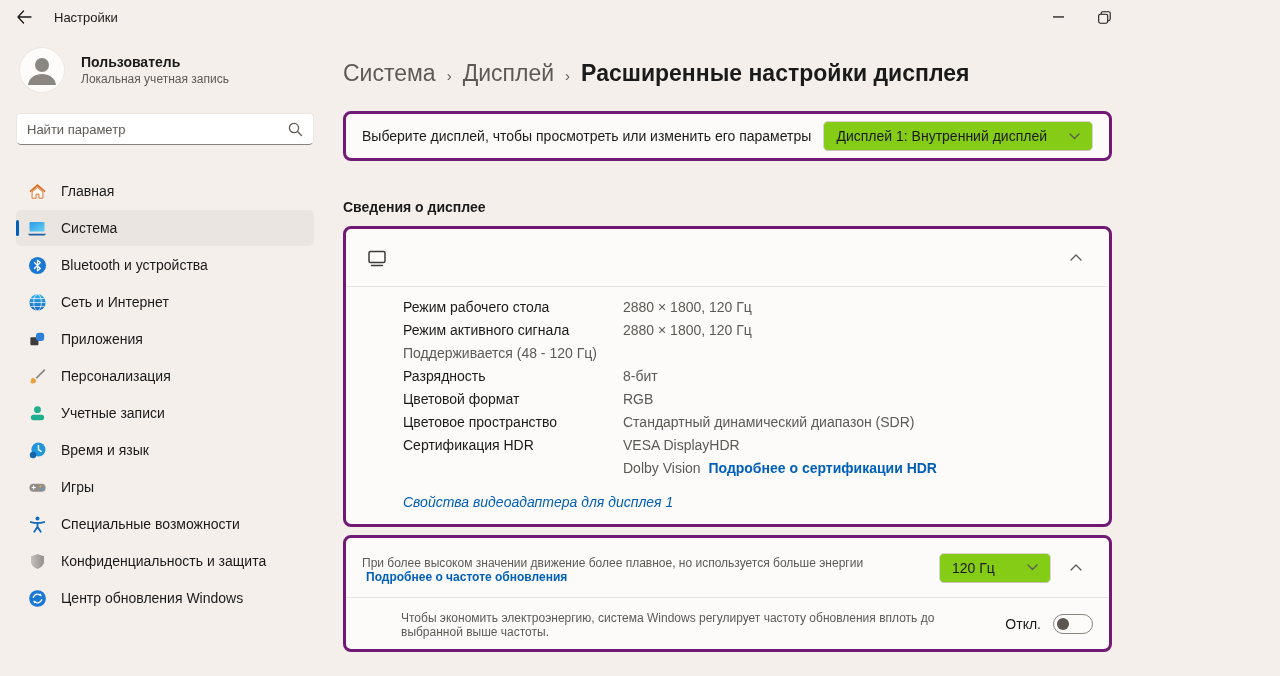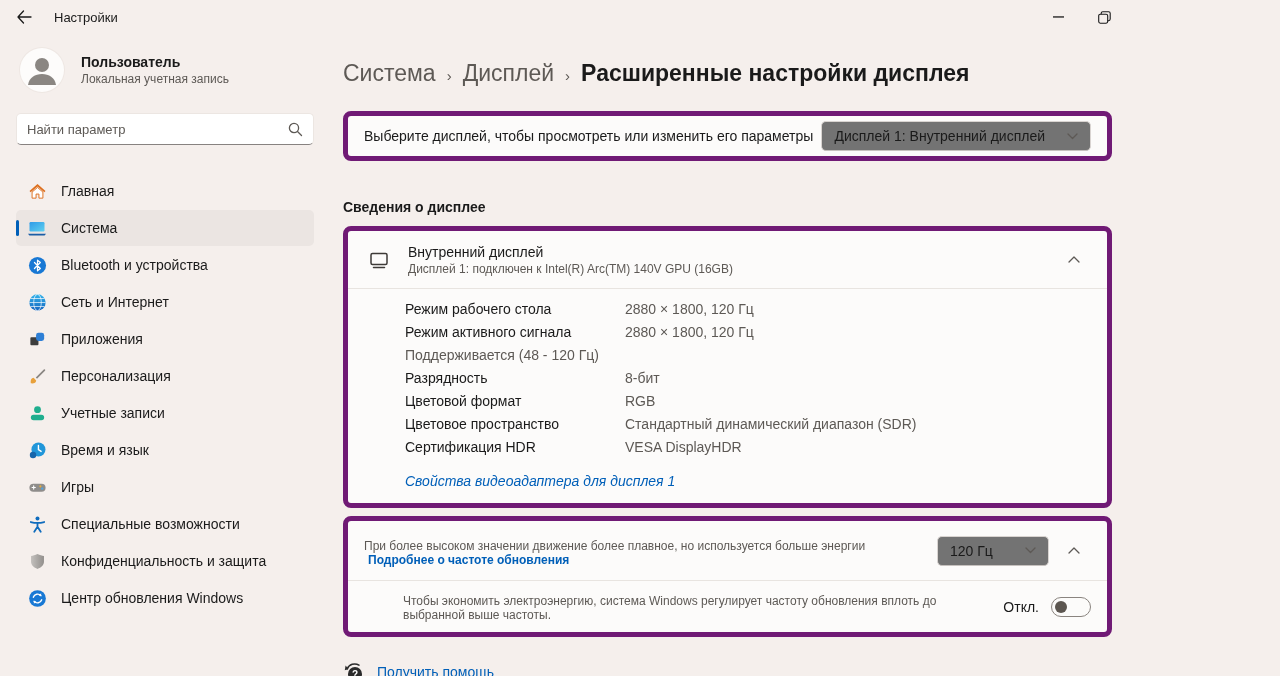--- a/index.html
+++ b/index.html
@@ -40,23 +40,23 @@
   .nav-item.sel { background:#ebe5e2; }
   .nav-item.sel::before { content:""; position:absolute; left:0; top:10px; width:3px; height:16px; border-radius:2px; background:var(--accent); }
 
   
   .breadcrumb { display:flex; align-items:center; gap:11px; margin:10px 0 24px 0; font-size:23px; }
   .crumb { color:#5d5955; font-weight:400; cursor:pointer; }
   .crumb-sep { color:#5d5955; font-size:15px; padding-top:3px; }
   .crumb-current { color:#1a1a1a; font-weight:600; }
 
   
-  .card { background:#fcfbfa; border:5px solid #701a75; border-radius:8px; }
+  .card { background:#fcfbfa; border:3px solid #701a75; border-radius:8px; }
   .select-card { height:50px; display:flex; align-items:center; justify-content:space-between; padding:0 16px; margin-bottom:38px; }
-  .dropdown { display:flex; align-items:center; gap:22px; background:#737373; border:1px solid #d9d4d1; border-bottom-color:#c6c1be; border-radius:5px; padding:6px 12px; font-size:14px; cursor:pointer; }
+  .dropdown { display:flex; align-items:center; gap:22px; background:#84cc16; border:1px solid #d9d4d1; border-bottom-color:#c6c1be; border-radius:5px; padding:6px 12px; font-size:14px; cursor:pointer; }
 
   .section-title { font-size:14px; font-weight:600; margin-bottom:11px; }
 
   .info-header { height:57px; display:flex; align-items:center; padding:0 16px 0 20px; gap:18px; }
   .ih-title { font-size:14px; }
   .ih-sub { font-size:12px; color:#5d5955; margin-top:2px; }
   .chev-btn { width:34px; height:30px; display:flex; align-items:center; justify-content:center; border-radius:5px; cursor:pointer; margin-left:auto; flex:none; }
   .divider { height:1px; background:#e8e4e0; }
 
   .info-body { padding:9px 16px 12px 57px; }
@@ -293,24 +293,20 @@
       </div>
 
       <div class="section-title">Сведения о дисплее</div>
 
       <div class="card info-card">
         <div class="info-header">
           <svg width="22" height="22" viewBox="0 0 22 22">
               <rect x="3" y="4.5" width="16" height="11" rx="1.5" fill="none" stroke="#3d3a37" stroke-width="1.5"></rect>
               <path d="M5.5 18.5h11" stroke="#3d3a37" stroke-width="1.5" stroke-linecap="round"></path>
             </svg>
-          <div>
-            <div class="ih-title">Внутренний дисплей</div>
-            <div class="ih-sub">Дисплей 1: подключен к Intel(R) Arc(TM) 140V GPU (16GB)</div>
-          </div>
           <div class="chev-btn">
             <svg width="12" height="7" viewBox="0 0 12 7">
                 <path d="m1 6 5-5 5 5" stroke="#5d5955" stroke-width="1.3" fill="none" stroke-linecap="round" stroke-linejoin="round"></path>
               </svg>
           </div>
         </div>
         <div class="divider"></div>
         <div class="info-body">
           <div class="info-row">
             <span class="lbl">Режим рабочего стола</span>
@@ -332,20 +328,24 @@
             <span class="val">RGB</span>
           </div>
           <div class="info-row">
             <span class="lbl">Цветовое пространство</span>
             <span class="val">Стандартный динамический диапазон (SDR)</span>
           </div>
           <div class="info-row">
             <span class="lbl">Сертификация HDR</span>
             <span class="val">
               <span style="display:block;">VESA DisplayHDR</span>
+              <span style="display:block;">
+                <span>Dolby Vision</span>
+                <span class="link bold" style="margin-left:4px;">Подробнее о сертификации HDR</span>
+              </span>
             </span>
           </div>
           <div class="adapter-link">
             <span class="link">Свойства видеоадаптера для дисплея 1</span>
           </div>
         </div>
       </div>
 
       <div class="card refresh-card" style="margin-top:8px;">
         <div class="refresh-header">

